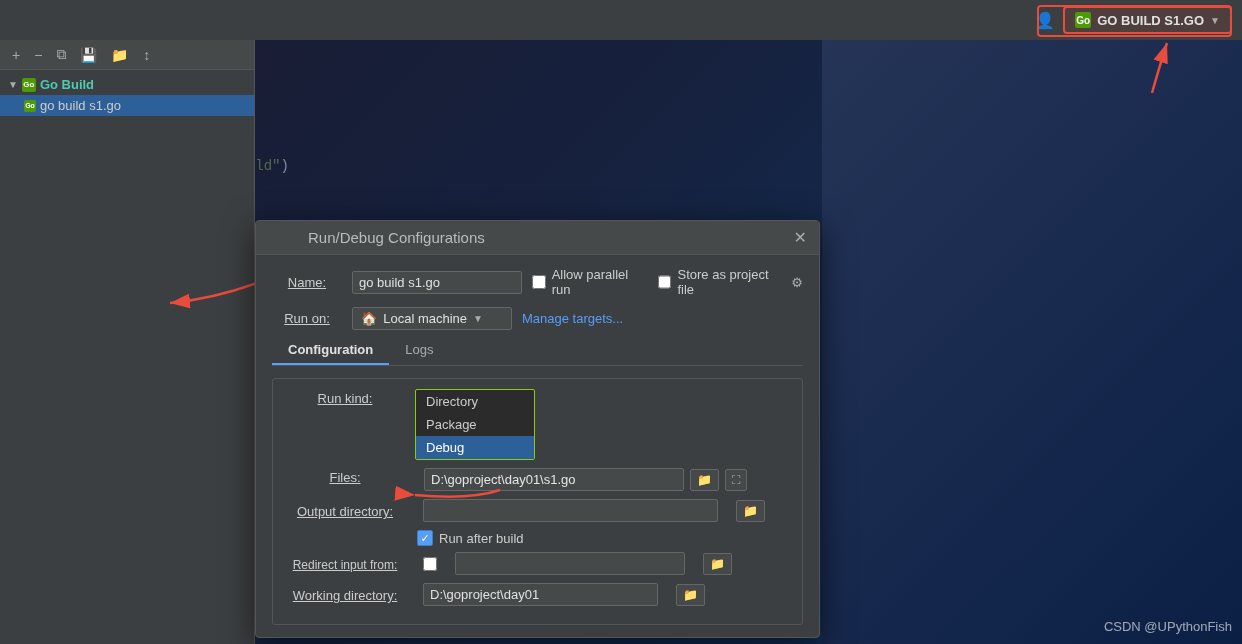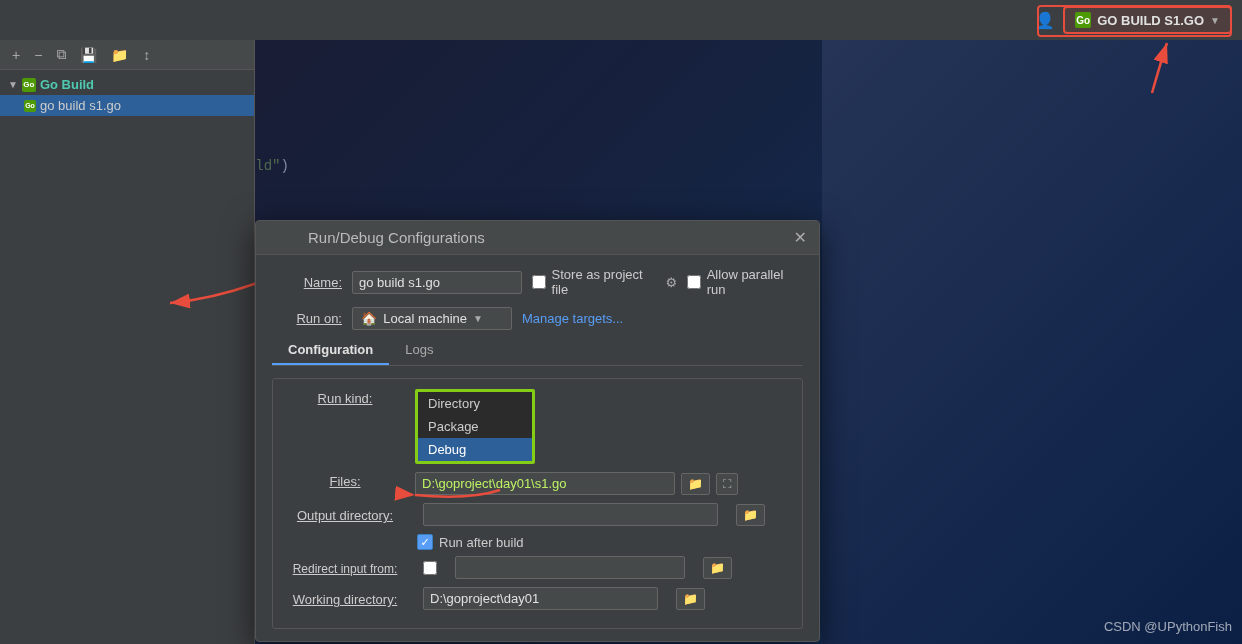--- a/index.html
+++ b/index.html
@@ -167,21 +167,21 @@
     .form-row {
       display: flex;
       align-items: center;
       margin-bottom: 10px;
       gap: 10px;
     }
     .form-label {
       color: #cccccc;
       font-size: 13px;
       min-width: 70px;
-      text-align: right;
+      text-align: center;
     }
     .form-label.underline { text-decoration: underline; }
 
     .name-input {
       background: #45494a;
       border: 1px solid #666;
       color: #e0e0e0;
       padding: 3px 6px;
       font-size: 13px;
       width: 170px;
@@ -268,21 +268,21 @@
       padding-top: 2px;
     }
     .config-label.underline { text-decoration: underline; }
 
     
     .run-kind-dropdown {
       position: relative;
     }
     .dropdown-box {
       background: #2b2b2b;
-      border: 3px solid #84cc16;
+      border: 1px solid #84cc16;
       border-radius: 2px;
       width: 120px;
       overflow: hidden;
     }
     .dropdown-item {
       padding: 4px 10px;
       color: #ccc;
       cursor: pointer;
       font-size: 13px;
     }
@@ -292,25 +292,26 @@
     }
 
     .files-input-row {
       display: flex;
       align-items: center;
       gap: 6px;
     }
     .files-text-input {
       background: #45494a;
       border: 1px solid #666;
-      color: #bef264;
+      color: #e5e5e5;
       padding: 3px 6px;
       font-size: 13px;
       width: 260px;
       border-radius: 2px;
+      margin-left: 9px;
     }
     .folder-btn {
       background: #45494a;
       border: 1px solid #666;
       color: #aaa;
       padding: 3px 6px;
       cursor: pointer;
       border-radius: 2px;
       font-size: 12px;
     }
@@ -471,26 +472,26 @@
     <span class="dialog-title">Run/Debug Configurations</span>
     <span class="dialog-close">✕</span>
   </div>
   <div class="dialog-body">
 
     <div class="form-row">
       <span class="form-label underline">Name:</span>
       <input class="name-input" type="text" value="go build s1.go" style="">
       <div class="checkbox-row">
         <input type="checkbox" class="cb" style="">
+        <span class="checkbox-label">Allow parallel run</span>
+      </div>
+      <div class="checkbox-row">
+        <input type="checkbox" class="cb" style="">
         <span class="checkbox-label">Store as project file</span>
         <span style="color:#aaa;">⚙</span>
-      </div>
-      <div class="checkbox-row">
-        <input type="checkbox" class="cb" style="">
-        <span class="checkbox-label">Allow parallel run</span>
       </div>
     </div>
 
     <div class="run-on-row">
       <span class="form-label underline">Run on:</span>
       <div class="run-on-select">
         <span class="house">🏠</span>
         <span class="text">Local machine</span>
         <span class="caret">▼</span>
       </div>

